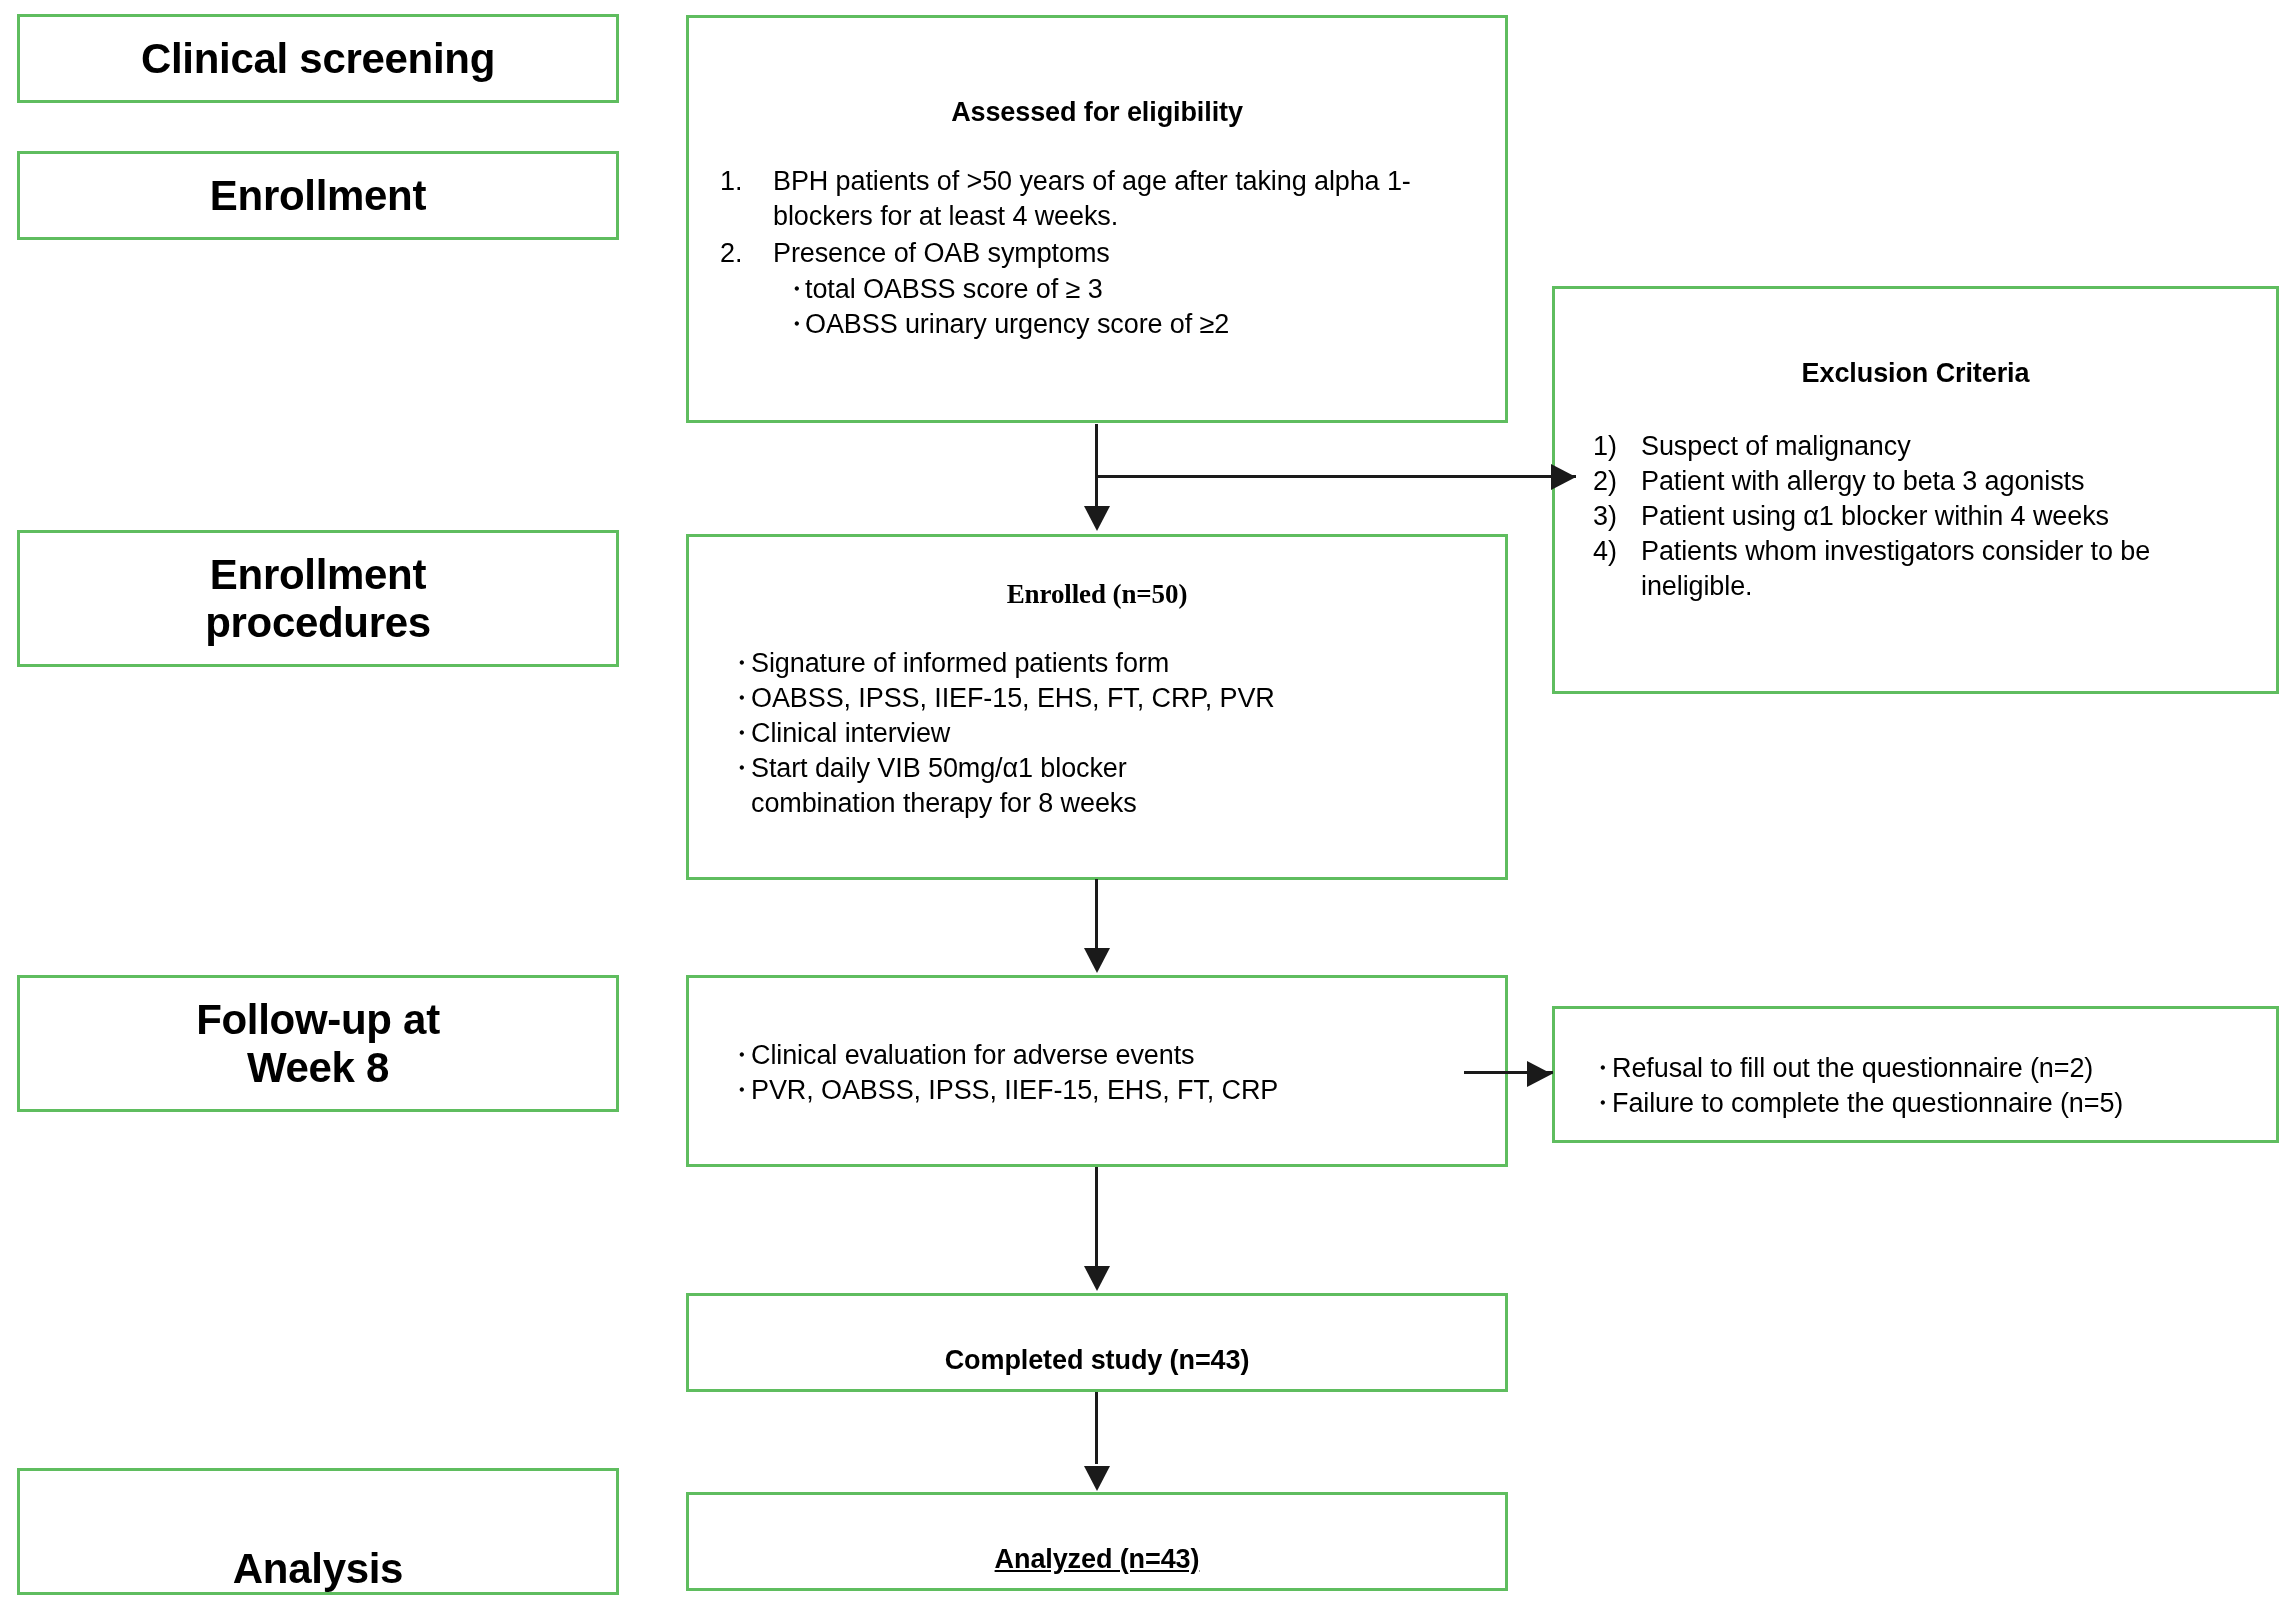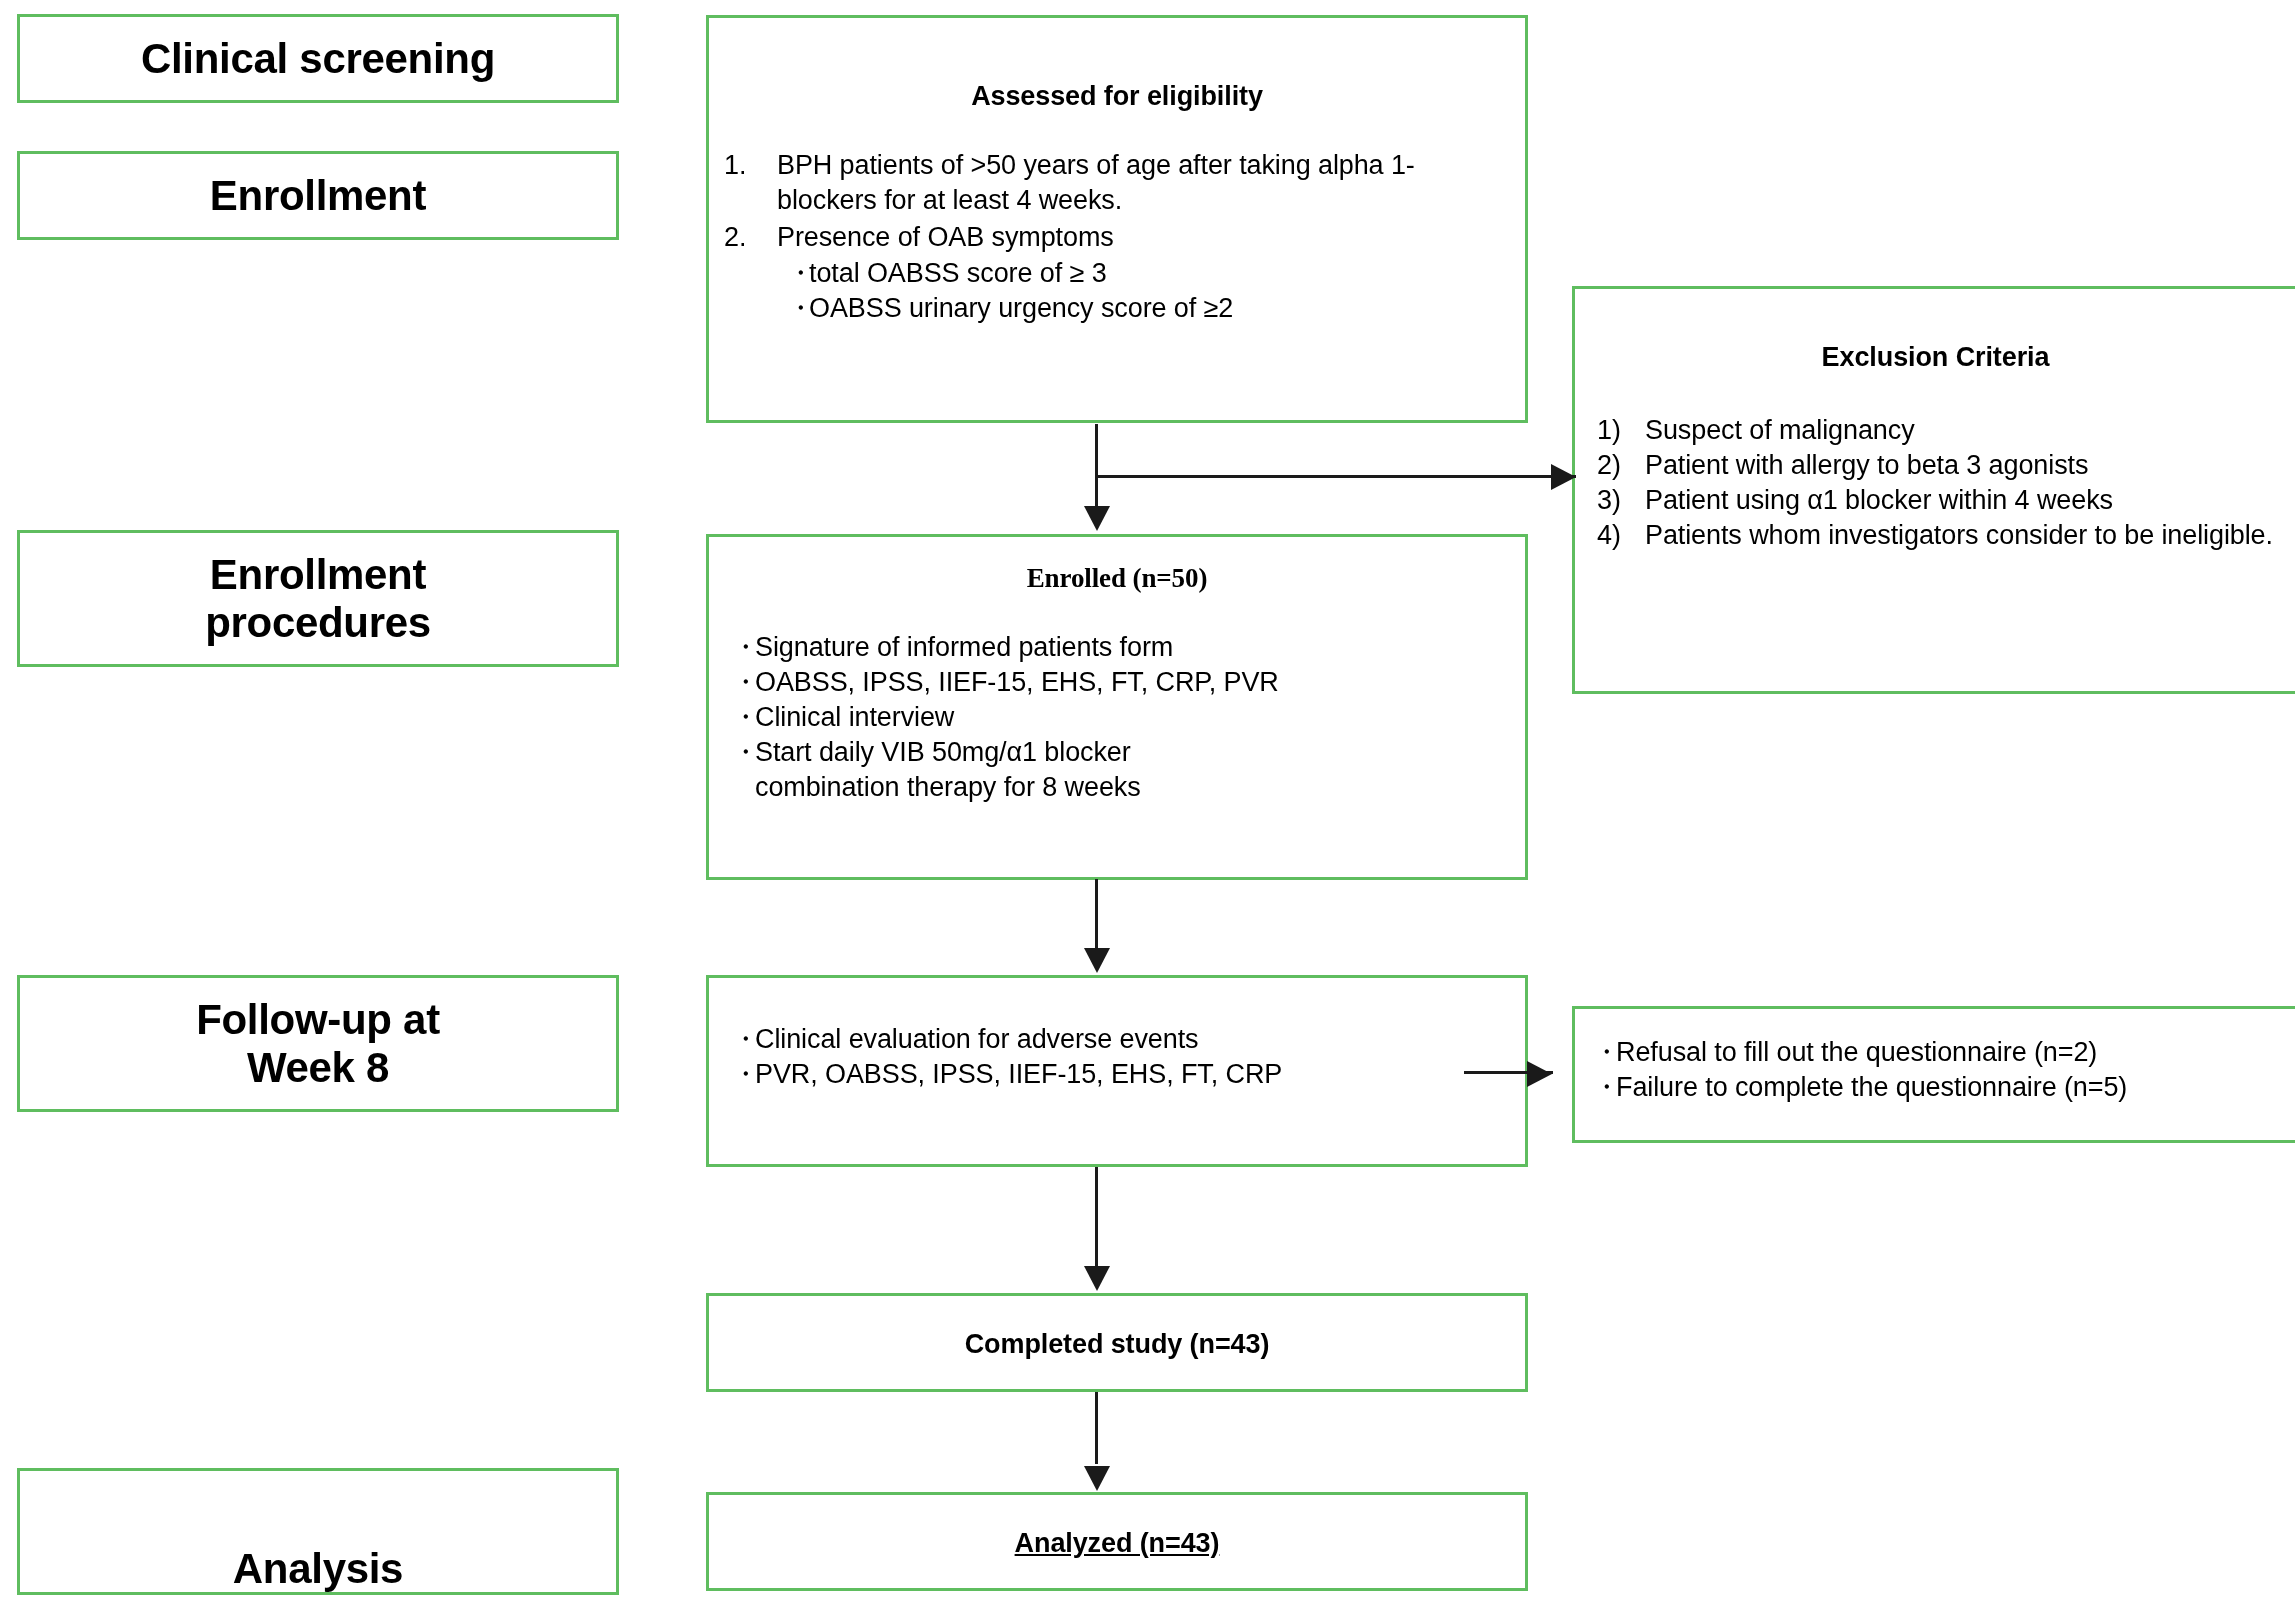--- a/index.html
+++ b/index.html
@@ -34,22 +34,21 @@
   .stage-label {
     font-weight: bold;
     font-size: 42px;
     line-height: 1.12;
     letter-spacing: -0.3px;
     white-space: pre-line;
   }
 
   
   .content-box {
-    padding: 0;
-    margin-left: 20px;
+    padding: 16px;
   }
   .ctitle {
     font-weight: bold;
     font-size: 27px;
     text-align: center;
     letter-spacing: -0.1px;
   }
   .cbody {
     font-size: 27px;
     line-height: 1.30;

